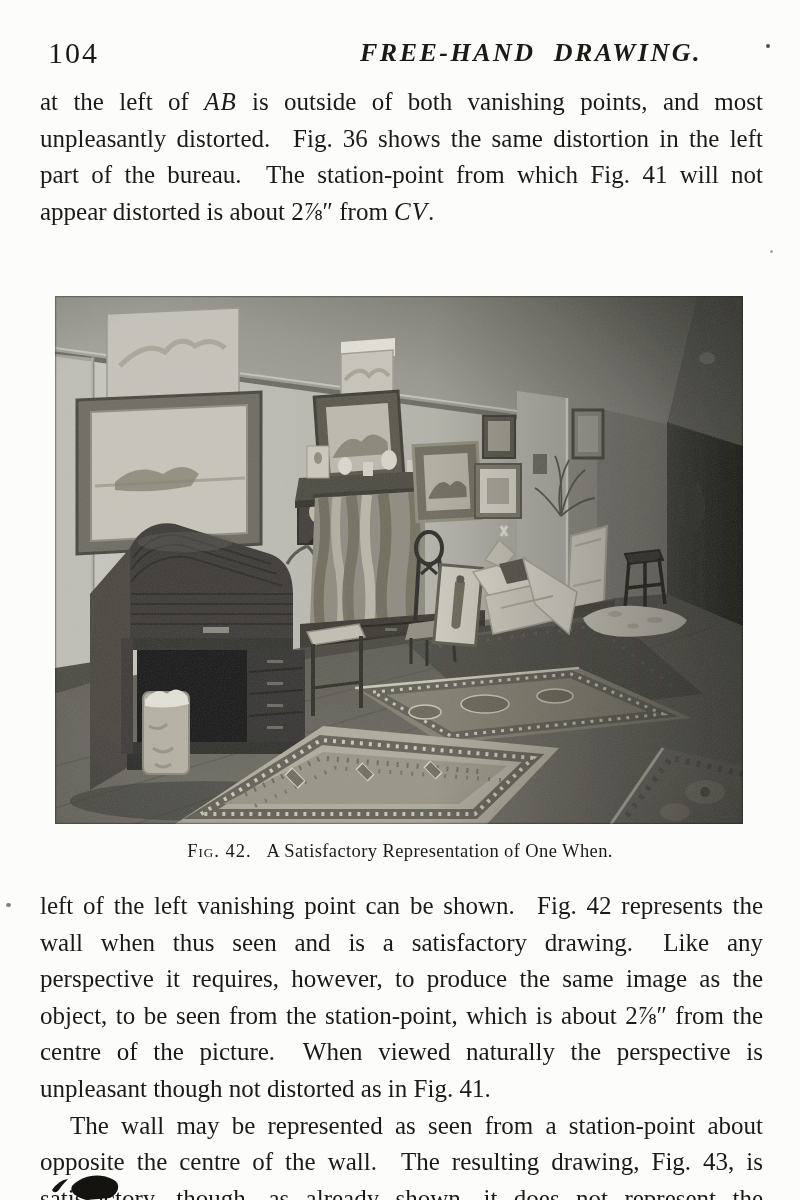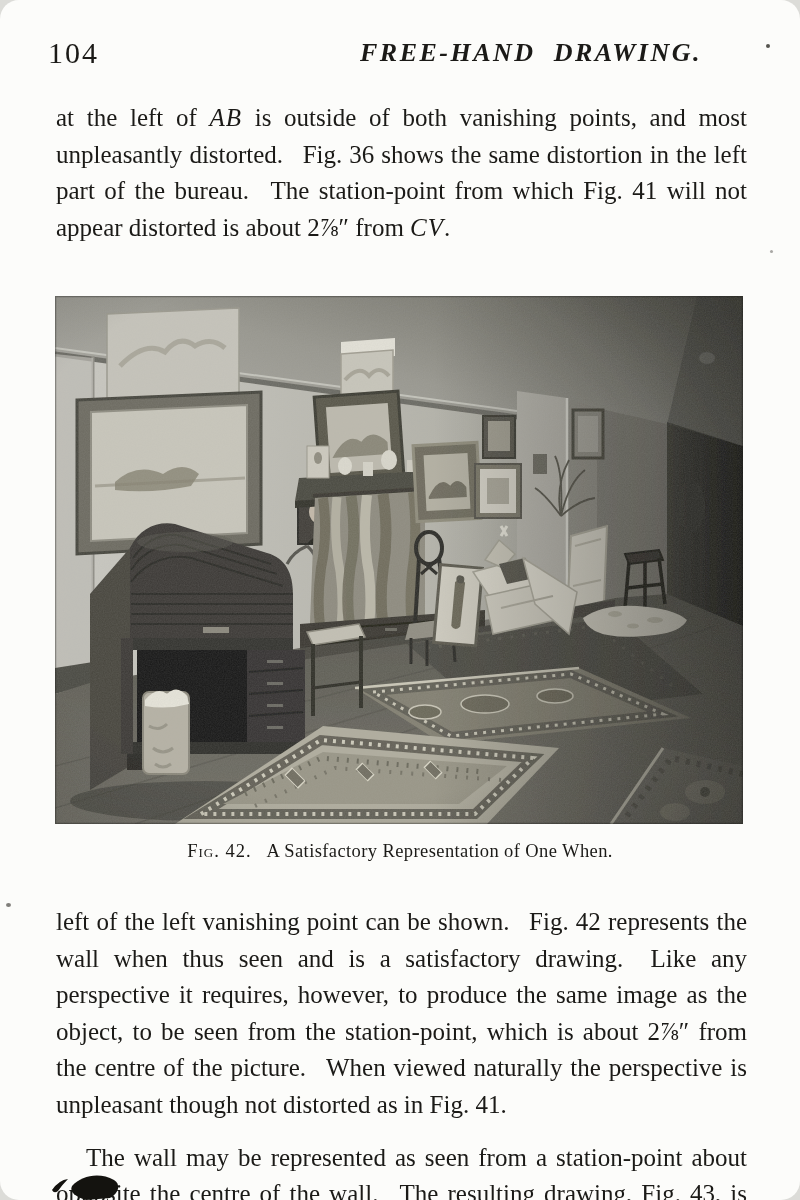--- a/index.html
+++ b/index.html
@@ -1,30 +1,29 @@
 <!DOCTYPE html>
 <html><head>
 <meta charset="utf-8">
 <style>
   html,body{margin:0;padding:0;background:#dcdcd8;}
   .sheet{
     position:relative;width:800px;height:1200px;margin:0 auto;
     background:#fcfcfa;overflow:hidden;
     font-family:"Liberation Serif","DejaVu Serif",serif;
     color:#1b1a17;
-    border-radius:19px;
   }
   .header{position:absolute;top:34px;left:48px;right:38px;height:42px;}
   .pagenum{position:absolute;left:0;top:2px;font-size:30px;letter-spacing:2px;}
   .runtitle{position:absolute;left:0;right:60px;top:4px;text-align:right;
     font-style:italic;font-weight:bold;font-size:26px;letter-spacing:2.5px;word-spacing:9px;}
   .textblock{position:absolute;left:40px;width:723px;font-size:25px;line-height:36.6px;text-align:justify;}
   #block-before{top:84px;}
   #block-after{top:888px;}
-  .para{margin:16px;}
+  .para{margin:0;}
   .para em{font-style:italic;letter-spacing:1px;}
   .indent{text-indent:30px;}
   .jlast{text-align-last:justify;}
   .figurewrap{position:absolute;left:55px;top:296px;width:688px;height:528px;}
   .figurewrap svg{display:block;width:100%;height:100%;}
   .caption{position:absolute;left:0;right:0;top:841px;text-align:center;
     font-size:18.5px;letter-spacing:0.4px;color:#1b1a17;}
   .caption .cap-label{font-variant:small-caps;margin-right:15px;letter-spacing:1px;}
   .smudge{position:absolute;left:0;top:1160px;width:200px;height:40px;}
   .speck{position:absolute;border-radius:50%;background:#55544f;}

